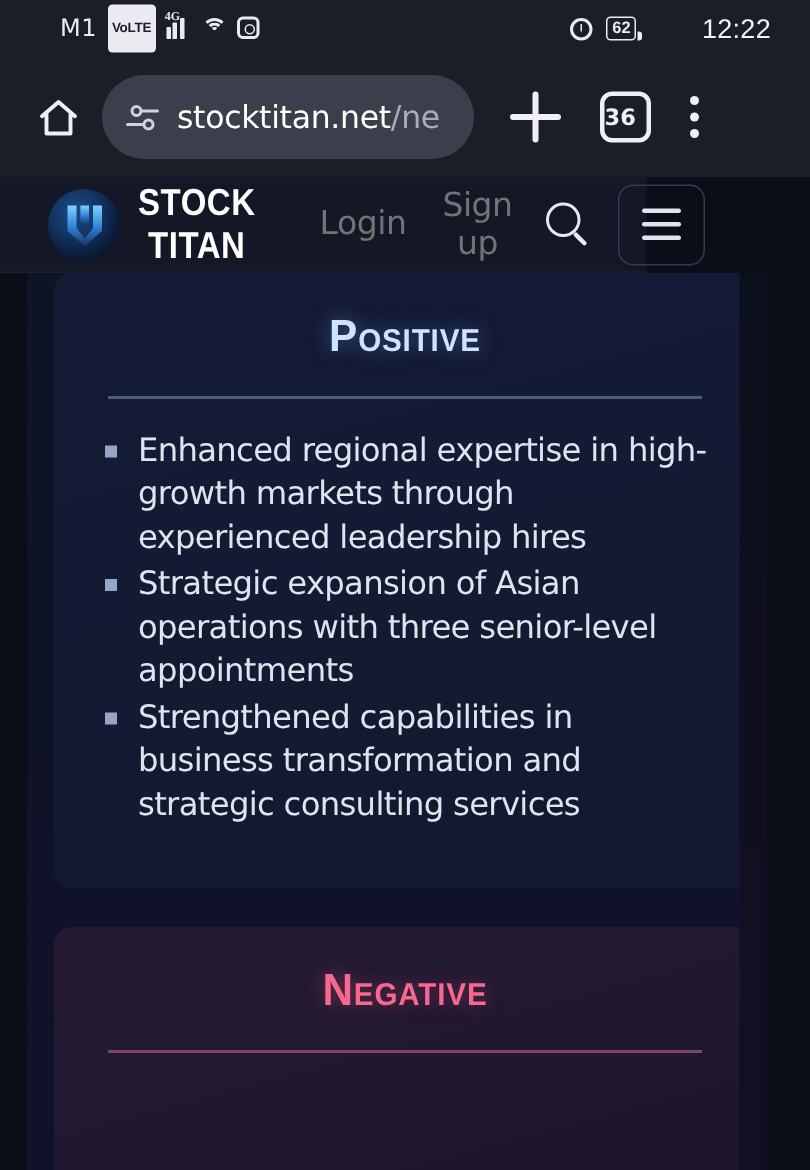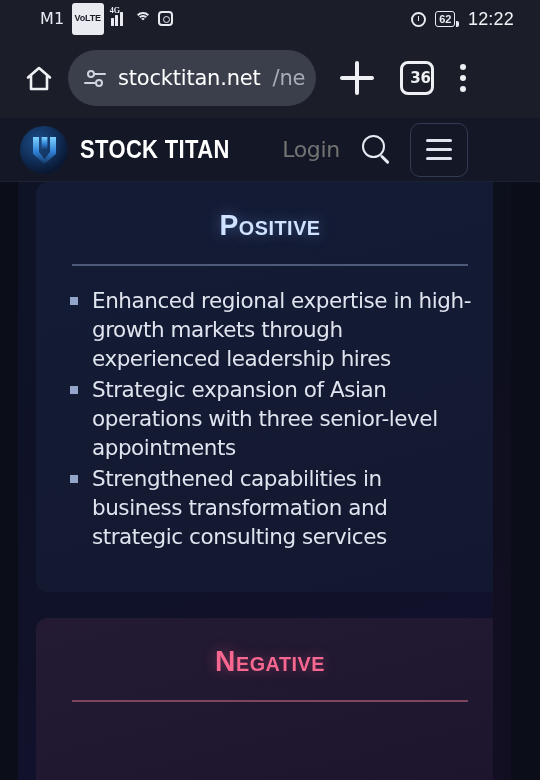--- a/index.html
+++ b/index.html
@@ -39,52 +39,52 @@
   .camico{ width:15px; height:15px; border:2px solid #e9ebf1; border-radius:4px; position:relative;}
   .camico:after{ content:""; position:absolute; left:3px; top:3px; width:5px; height:5px;
     border:1.5px solid #e9ebf1; border-radius:50%; }
   .alarm{ width:15px; height:15px; border:2px solid #e9ebf1; border-radius:50%; position:relative;}
   .alarm:before{ content:""; position:absolute; left:4.5px; top:2px; width:1.5px; height:5px; background:#e9ebf1;}
   .batt{ display:flex; align-items:flex-end; }
   .batt .shell{ border:1.8px solid #e9ebf1; border-radius:3px; padding:0 3px; height:16px;
     display:flex; align-items:center; }
   .batt .num{ font-size:11px; font-weight:bold; color:#e9ebf1; line-height:1; }
   .batt .nub{ width:2.5px; height:6px; background:#e9ebf1; border-radius:0 2px 2px 0; margin-left:1px;}
-  .clock{ font-size:18px; color:#f2f4f8; letter-spacing:.2px; }
+  .clock{ font-size:18px; color:#f2f4f8; letter-spacing:.2px;margin-left:31px; }
 
   
   .chrome{
     position:absolute; left:0; top:38px; width:540px; height:80px;
     background:#1b1e28; display:flex; align-items:center; padding:0 14px;
   }
   .home-ic{ width:30px; height:30px; margin:0 8px 0 10px; position:relative; flex:none;}
   .urlbar{
     flex:none; width:248px; height:56px; background:#3b3f4b; border-radius:28px;
     display:flex; align-items:center; padding:0 16px; margin-left:6px; overflow:hidden;
   }
   .tune{ width:22px; height:20px; flex:none; margin-right:12px; position:relative;}
   .url{ font-size:21px; color:#ffffff; white-space:nowrap; letter-spacing:-.2px;
         font-family:"DejaVu Sans", sans-serif; }
-  .url .dim{ color:#a9adb8;margin-left:12px; }
+  .url .dim{ color:#a9adb8; }
   .plus{ width:34px; height:34px; margin-left:24px; position:relative; flex:none;}
   .plus:before,.plus:after{ content:""; position:absolute; background:#eef0f4; border-radius:2px;}
   .plus:before{ left:0; top:15px; width:34px; height:4px;}
   .plus:after{ top:0; left:15px; width:4px; height:34px;}
   .tabs{
     margin-left:26px; width:34px; height:34px; border:3px solid #eef0f4; border-radius:8px;
-    display:flex; align-items:center; justify-content:flex-end; flex:none;
+    display:flex; align-items:center; justify-content:flex-start; flex:none;
   }
   .tabs span{ font-size:15px; font-weight:bold; color:#eef0f4; font-family:"DejaVu Sans", sans-serif;}
   .kebab{ margin-left:26px; width:8px; display:flex; flex-direction:column; gap:5px; flex:none;}
   .kebab i{ width:6px; height:6px; background:#eef0f4; border-radius:50%;}
 
   
   .siteheader{
-    position:absolute; left:0; top:118px; width:540px; height:64px;
-    background:#141826; display:flex; align-items:center; padding-left:20px;
+    position:absolute; left:0; top:118px; width:431px; height:64px;
+    background:#141826; display:flex; align-items:center; padding-left:32px;
     border-bottom:1px solid #1d2233;
     text-align:center;
   }
   .logo{
     width:48px; height:48px; border-radius:50%; flex:none;
     background:radial-gradient(circle at 38% 32%, #1b4c86 0%, #123462 38%, #0a1833 72%, #060d1c 100%);
     display:flex; align-items:center; justify-content:center; position:relative;
   }
   .logo svg{ width:27px; height:30px; display:block; }
   .brand{
@@ -224,20 +224,21 @@
               <stop offset="55%" stop-color="#2f7fd6"></stop>
           <stop offset="100%" stop-color="#14365f"></stop>
             </linearGradient>
           </defs>
         <path d="M2 2 H8 V17 L13.5 24 L19 17 V2 H25 V19 L13.5 29 L2 19 Z" fill="url(#lg)"></path>
         <rect x="10.6" y="2" width="5.8" height="13" fill="url(#lg)"></rect>
       </svg>
     </div>
     <span class="brand">STOCK TITAN</span>
     <span class="navlink nav-login">Login</span>
+    <span class="navlink nav-signup">Sign up</span>
     <span class="searchbtn">
       <span class="ring"></span>
         <span class="stick"></span>
     </span>
     <span class="burger">
         <i></i>
         <i></i>
         <i></i>
       </span>
   </div>

